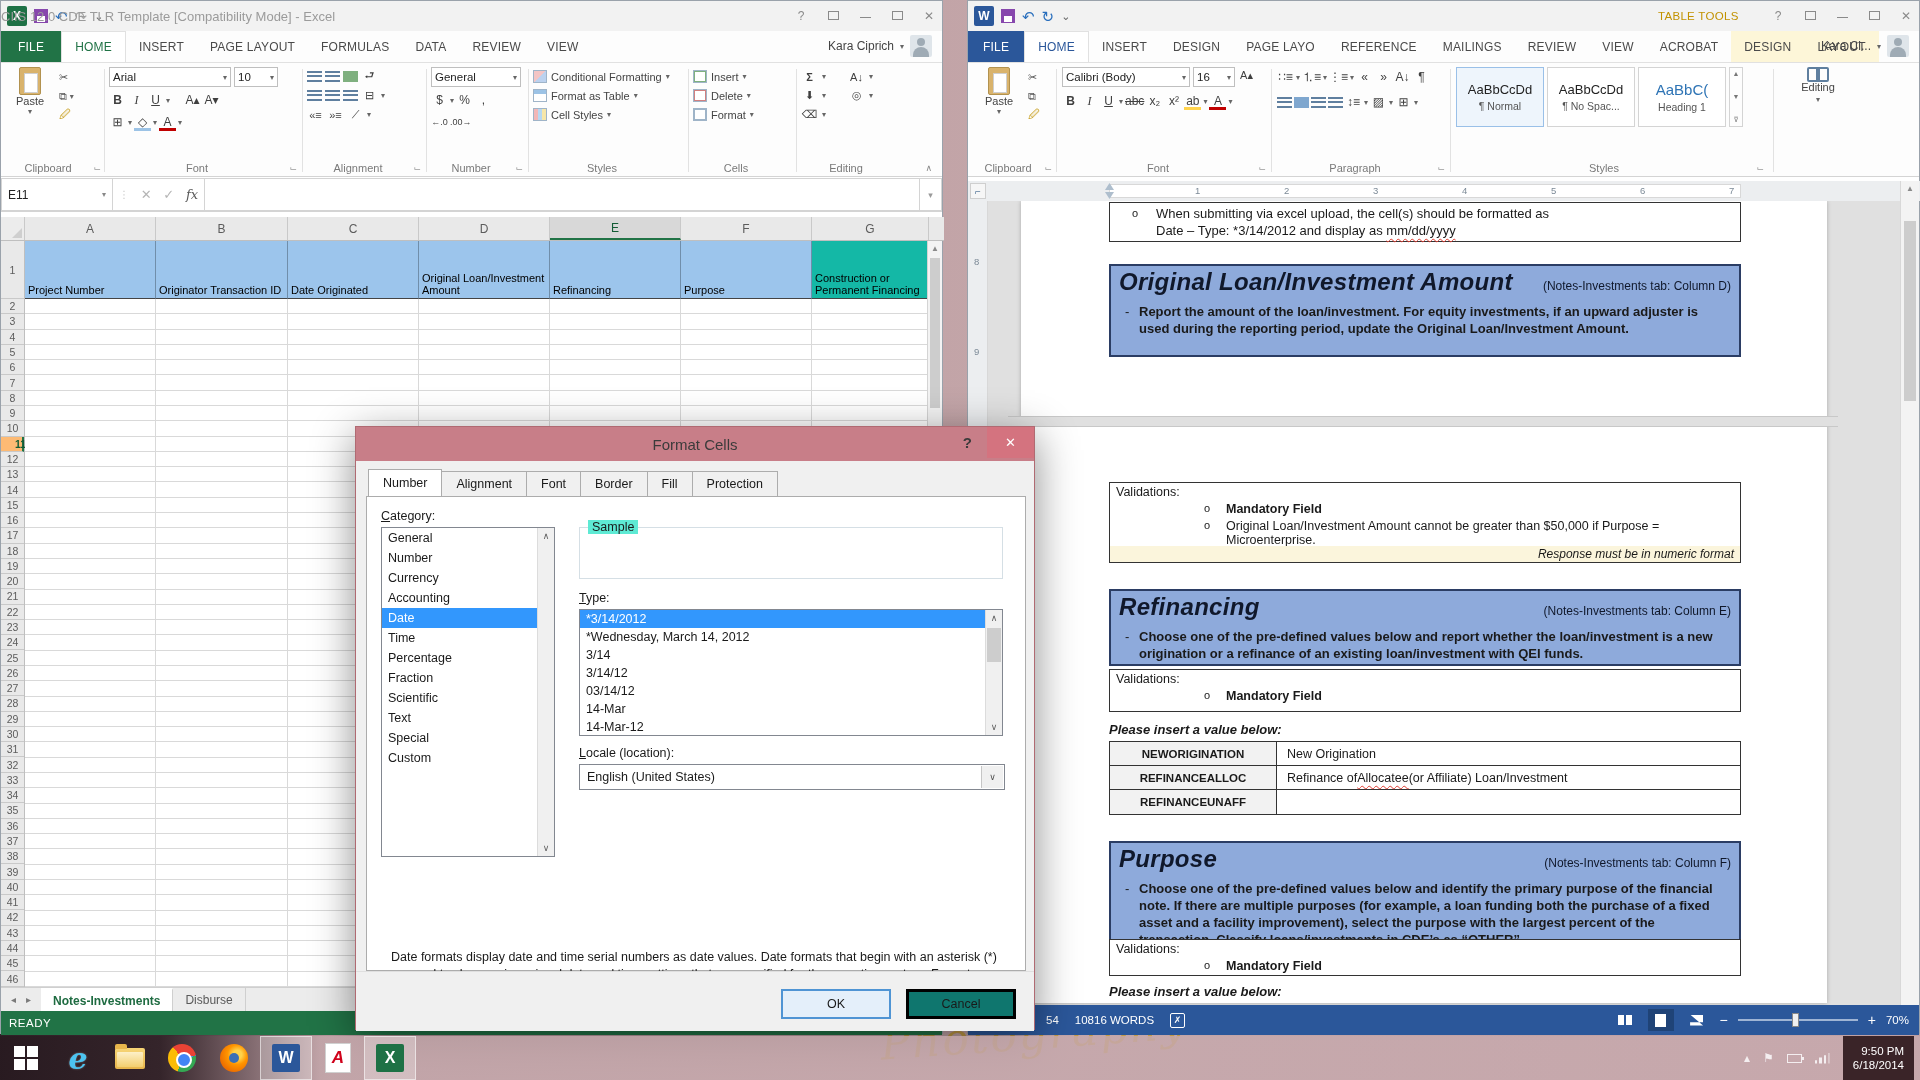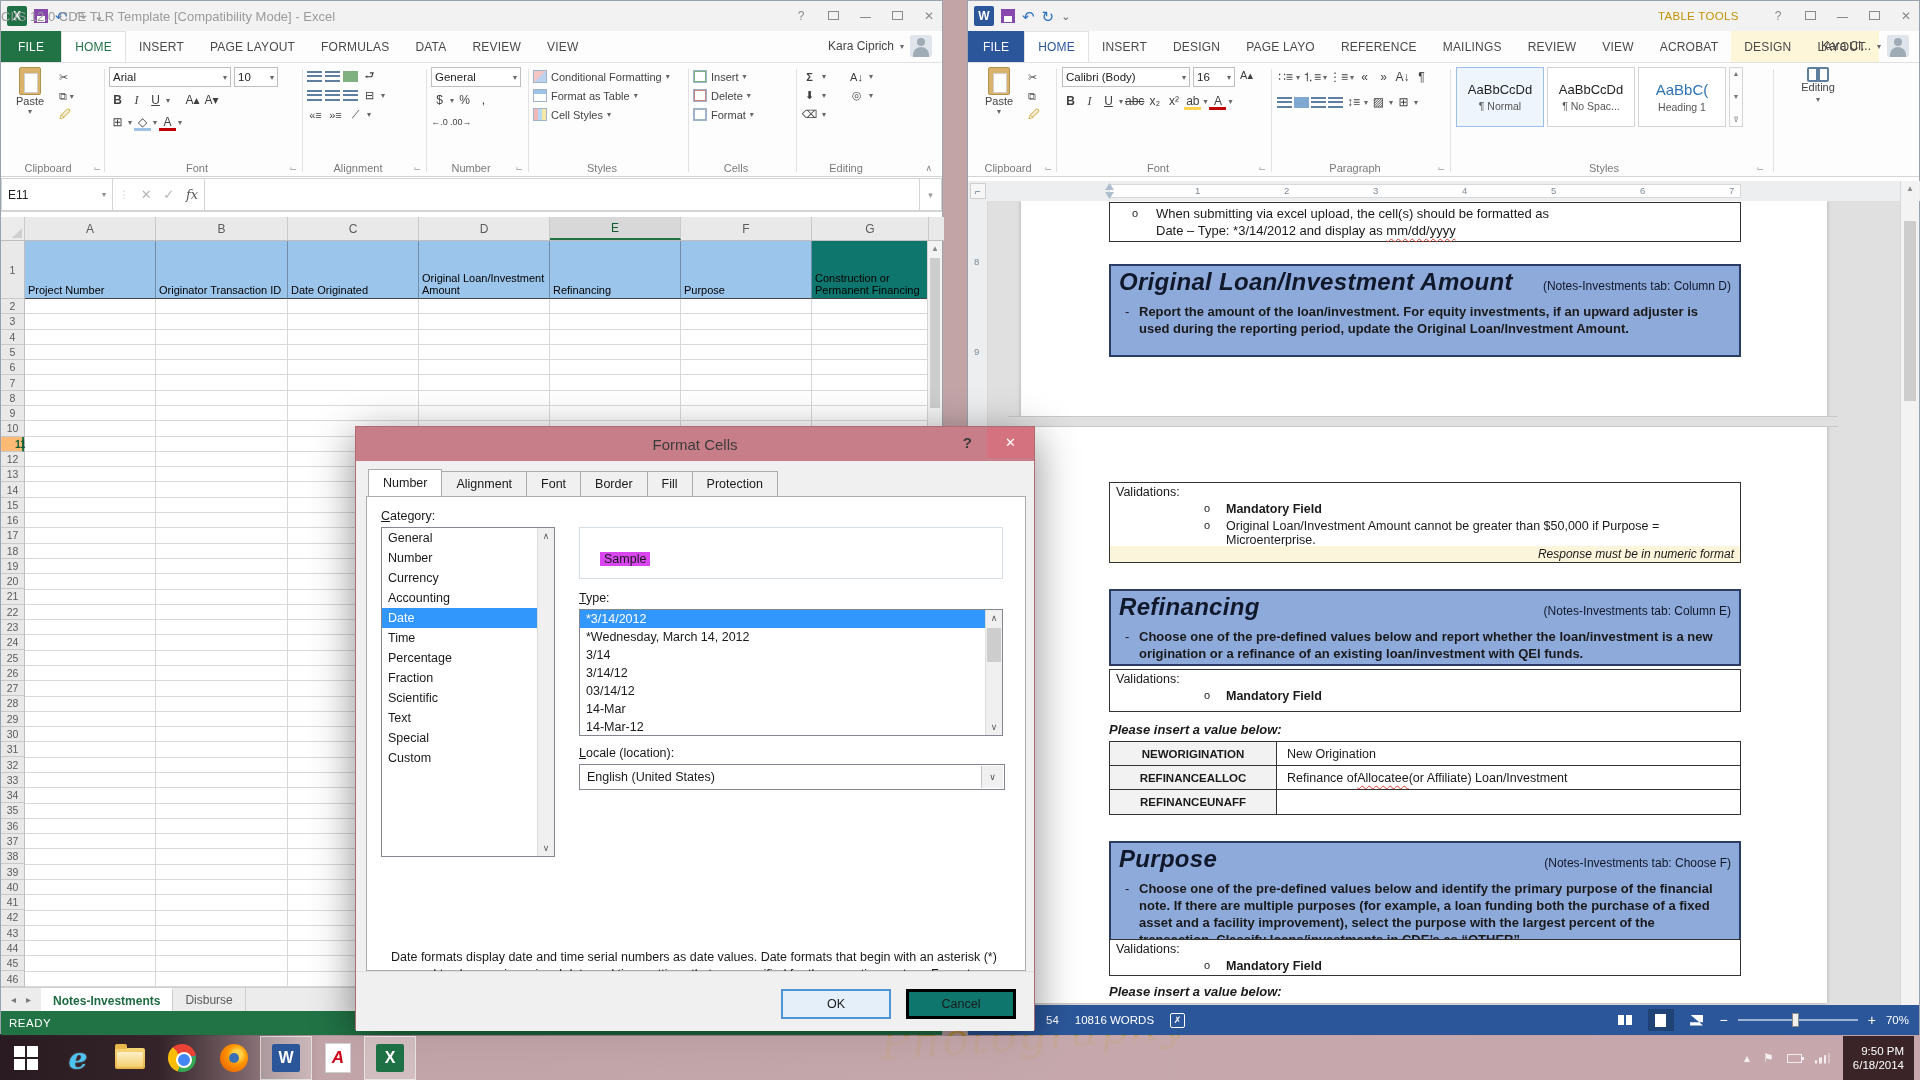--- a/index.html
+++ b/index.html
@@ -78,21 +78,21 @@
   .colhead{border-right:1px solid #c9c9c9;display:flex;align-items:center;justify-content:center;font-size:12px;color:#5c5c5c;}
   .colhead.sel{background:#d8d8d8;border-bottom:2px solid #217346;color:#135c35;}
   .rowheads{position:absolute;left:0;top:240px;width:24px;height:746px;background:#e9e9e9;border-right:1px solid #bfbfbf;display:flex;flex-direction:column;}
   .rowhead{border-bottom:1px solid #c9c9c9;font-size:10.5px;color:#5c5c5c;display:flex;align-items:center;justify-content:center;flex:none;}
   .rowhead.sel{background:#fdba74;color:#135c35;font-weight:bold;border-right:2px solid #217346;padding-left:18px;}
   .grid-canvas{position:absolute;left:24px;top:240px;width:904px;height:746px;background:#fff;border-right:1px solid #bfbfbf;overflow:hidden;}
   .grid-rows{position:absolute;left:0;top:58px;right:0;bottom:0;background:repeating-linear-gradient(to bottom,transparent 0 14.29px,#d9d9d9 14.29px 15.29px);}
   .vline{position:absolute;top:0;bottom:0;width:1px;background:#d9d9d9;}
   .hdr-cell{position:absolute;top:0;height:58px;border-right:1px solid rgba(0,0,0,.28);border-bottom:1px solid #444;padding:2px 3px;font-size:11px;color:#000;display:flex;align-items:flex-end;line-height:12px;}
   .hdr-cell.blue{background:#9cc5ec;}
-  .hdr-cell.yellow{background:#0f766e;}
+  .hdr-cell.yellow{background:#14b8a6;}
   .vscroll{position:absolute;right:0;top:240px;width:15px;height:746px;background:#f3f3f3;border-left:1px solid #d4d4d4;}
   .vscroll .sarr{height:15px;display:flex;align-items:center;justify-content:center;font-size:8px;color:#8a8a8a;}
   .vscroll .thumb{position:absolute;left:2px;right:2px;top:17px;height:150px;background:#cdcdcd;}
   .sheettabs{position:absolute;left:0;top:986px;width:100%;height:24px;background:#ececec;border-top:1px solid #cfcfcf;display:flex;align-items:stretch;font-size:12px;}
   .navarrs{display:flex;align-items:center;gap:10px;padding:0 10px;color:#7a7a7a;font-size:10px;}
   .stab{display:flex;align-items:center;padding:0 12px;color:#5a5a5a;border-right:1px solid #cfcfcf;}
   .stab.active{background:#fff;color:#1e6b41;font-weight:bold;border-top:2px solid #fff;}
   .xl-status{position:absolute;left:0;top:1010px;width:100%;height:24px;background:#217346;color:#fff;font-size:11.5px;display:flex;align-items:center;padding-left:8px;letter-spacing:.5px;}
 
   
@@ -178,21 +178,21 @@
   .dlg-label{position:absolute;font-size:12.5px;}
   .listbox{position:absolute;background:#fff;border:1px solid #828790;}
   .lb-items{position:absolute;left:0;top:0;right:17px;bottom:0;overflow:hidden;}
   .lb-item{height:20px;display:flex;align-items:center;padding-left:6px;}
   .lb-item.selected{background:#3297fd;color:#fff;}
   .lb-scroll{position:absolute;right:0;top:0;bottom:0;width:17px;background:#f0f0f0;border-left:1px solid #dcdcdc;}
   .lb-scroll .sarr{position:absolute;left:0;right:0;height:16px;text-align:center;color:#606060;font-size:9px;line-height:16px;}
   .lb-scroll .sarr.up{top:0;} .lb-scroll .sarr.dn{bottom:0;}
   .lb-scroll .thumb{position:absolute;left:1px;right:1px;top:18px;height:34px;background:#cdcdcd;}
   .groupbox{position:absolute;border:1px solid #d5dfe5;}
-  .groupbox .gb-label{position:absolute;left:20px;top:-8px;background:#d946ef;padding:0 4px;font-size:12.5px;margin-top:32px;}
+  .groupbox .gb-label{position:absolute;left:8px;top:-8px;background:#5eead4;padding:0 4px;font-size:12.5px;}
   .combo32{position:absolute;height:26px;background:#fff;border:1px solid #828790;display:flex;align-items:center;padding-left:7px;}
   .combo32 .dd{position:absolute;right:1px;top:1px;bottom:1px;width:22px;background:#f0f0f0;border-left:1px solid #c6c6c6;display:flex;align-items:center;justify-content:center;color:#505050;font-size:9px;}
   .dlg-desc{position:absolute;left:24px;top:452px;width:628px;font-size:12.5px;line-height:16.5px;color:#1a1a1a;}
   .dlg-btnrow{position:absolute;left:0;top:544px;width:100%;height:60px;background:#f0f0f0;border-top:1px solid #dfdfdf;}
   .dlg-btn{position:absolute;top:17px;width:110px;height:30px;background:#0f766e;border:3px solid #000000;display:flex;align-items:center;justify-content:center;font-size:12.5px;}
   .dlg-btn.ok{left:425px;border:2px solid #4f94d4;background:#e4effa;}
   .dlg-btn.cancel{left:550px;}
 
   
   .taskbar{position:absolute;left:0;top:1036px;width:1920px;height:44px;background:linear-gradient(90deg,rgba(40,26,32,.92) 0,rgba(52,36,42,.9) 160px,rgba(196,167,171,.82) 320px,rgba(200,170,174,.82) 100%);display:flex;align-items:center;z-index:60;}
@@ -782,21 +782,21 @@
                 <div class="dt-code">REFINANCEALLOC</div>
                 <div class="dt-desc">Refinance of <span class="squiggle">Allocatee</span> (or Affiliate) Loan/Investment</div>
               </div>
               <div class="dt-row">
                 <div class="dt-code">REFINANCEUNAFF</div>
               </div>
             </div>
             <div class="doc-block blue-box" style="top: 640px; min-height: 95px;">
               <div class="bb-titlerow">
                 <span class="bb-title">Purpose</span>
-                <span class="bb-tag">(Notes-Investments tab: Choose F)</span>
+                <span class="bb-tag">(Notes-Investments tab: Column F)</span>
               </div>
               <div class="bb-body">
                 <span class="bb-dash">-</span>
                 <span class="bb-text">Choose one of the pre-defined values below and identify the primary purpose of the financial note.  If there are multiple purposes (for example, a loan funding both the purchase of a fixed asset and a facility improvement), select the purpose with the largest percent of the transaction.  Classify loans/investments in CDE’s as “OTHER”.</span>
               </div>
             </div>
             <div class="doc-block val-box" style="top: 738px; min-height: 36px;">
               <div>Validations:</div>
               <div class="val-item">
                 <span class="val-o">o</span>

